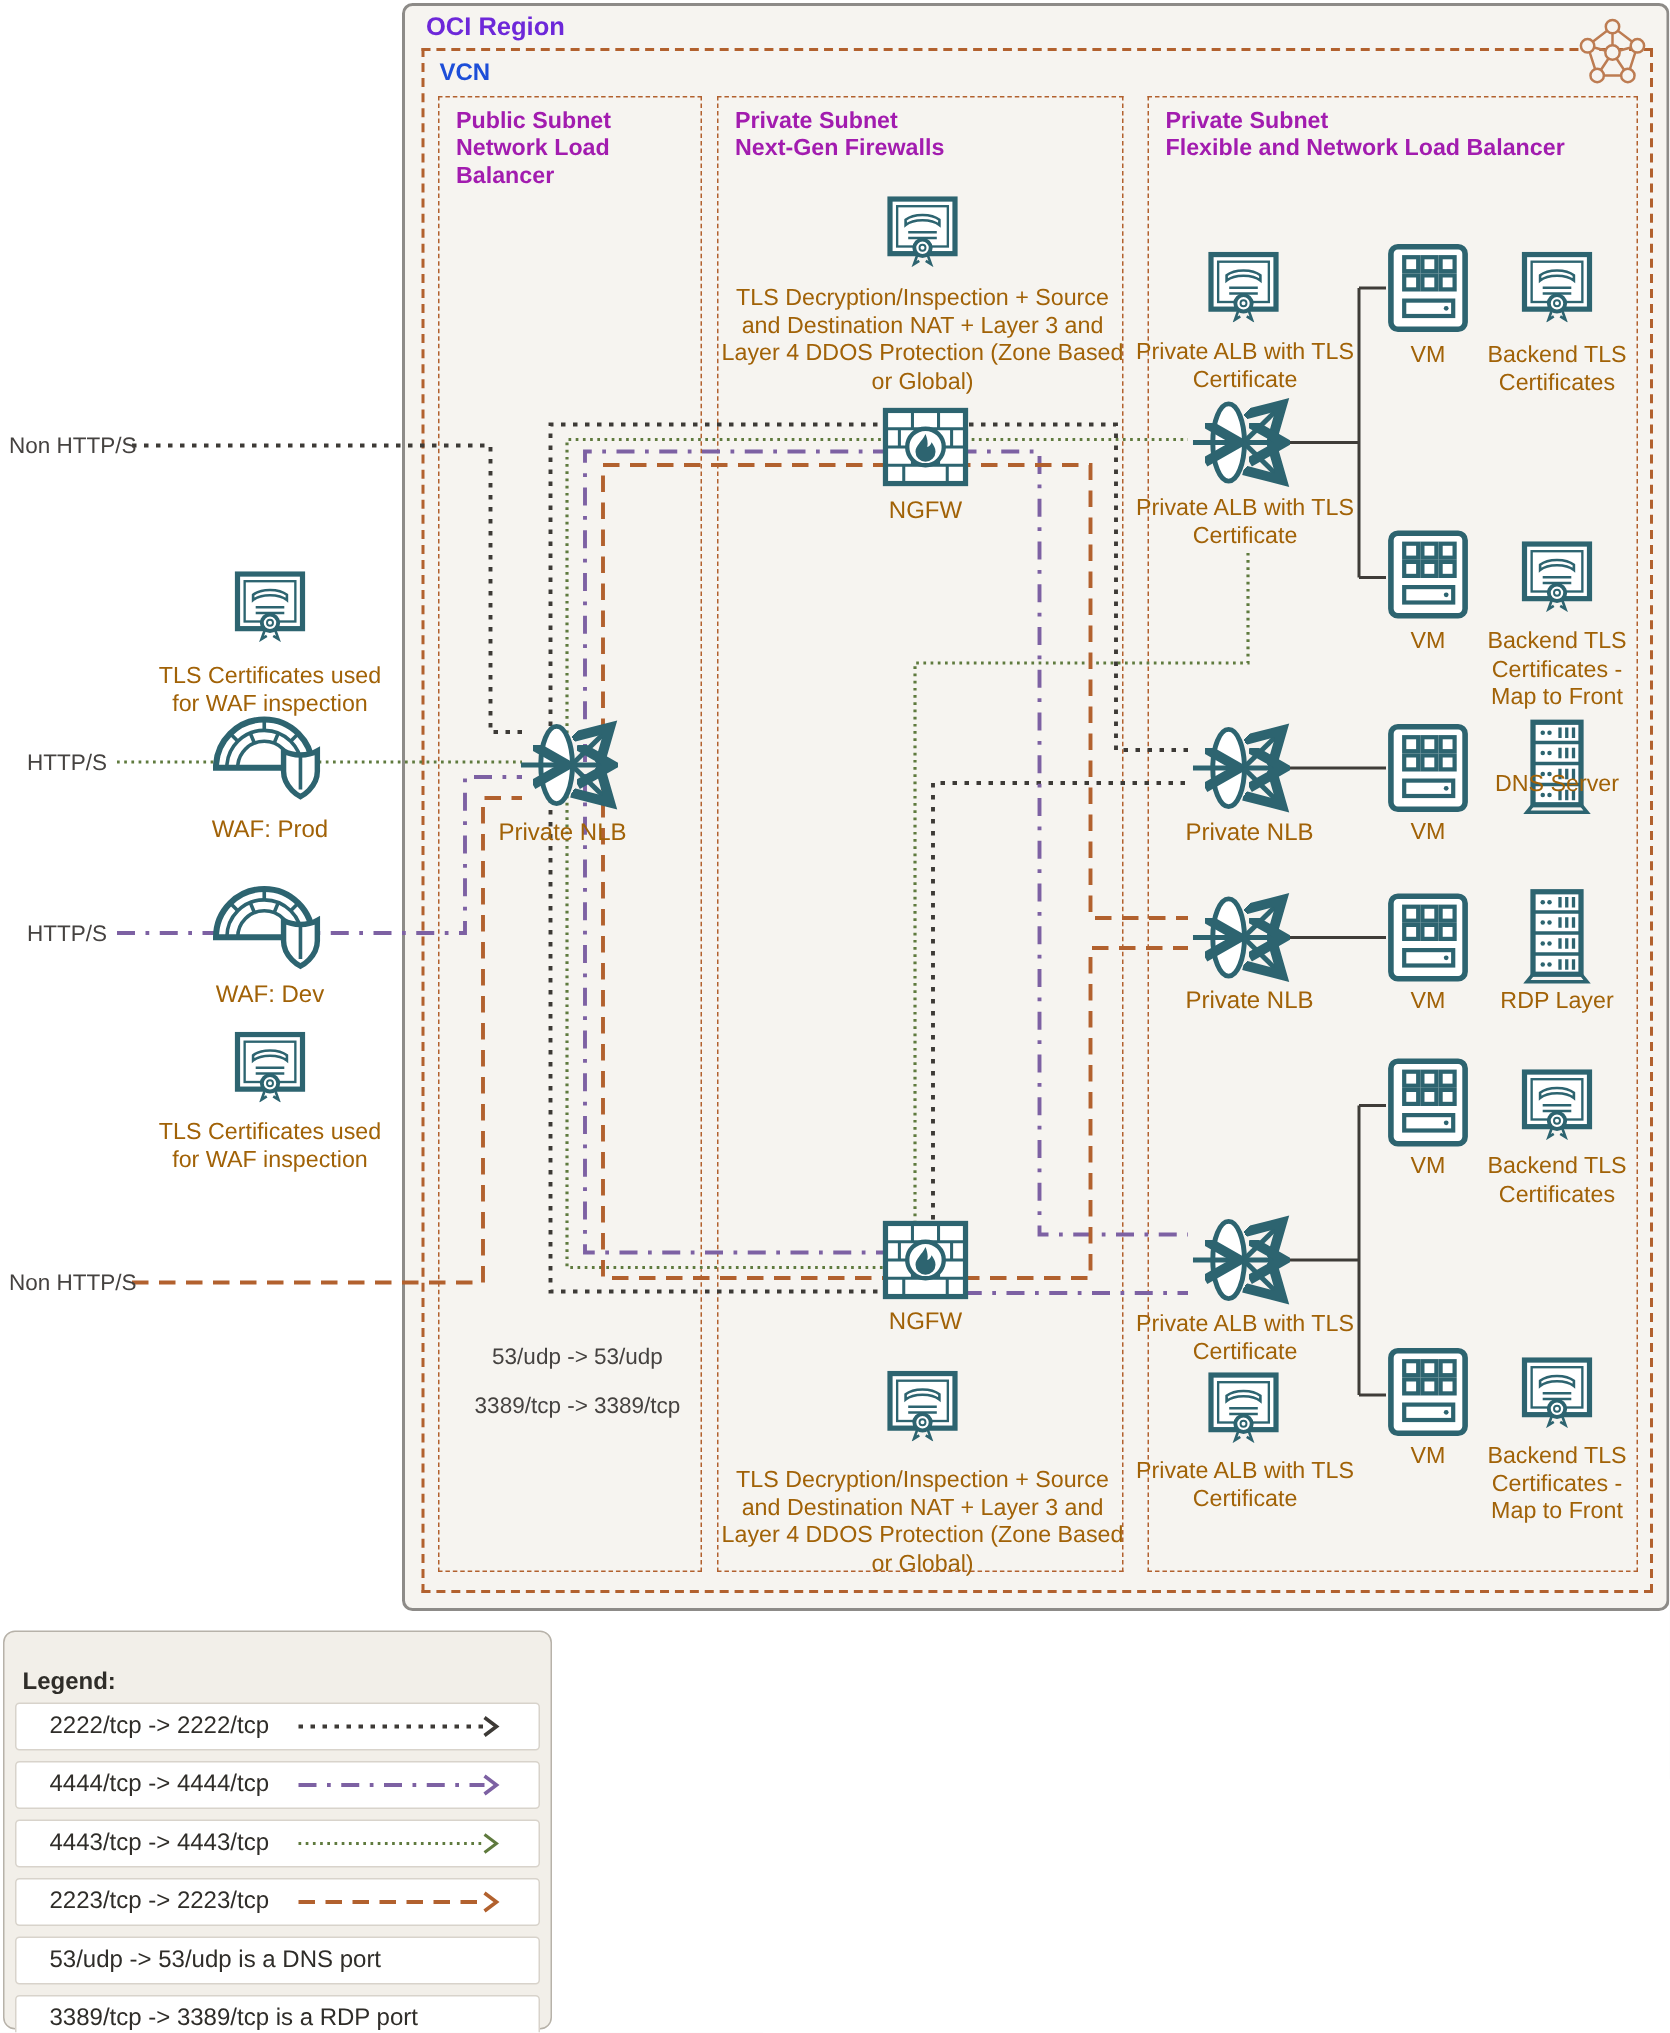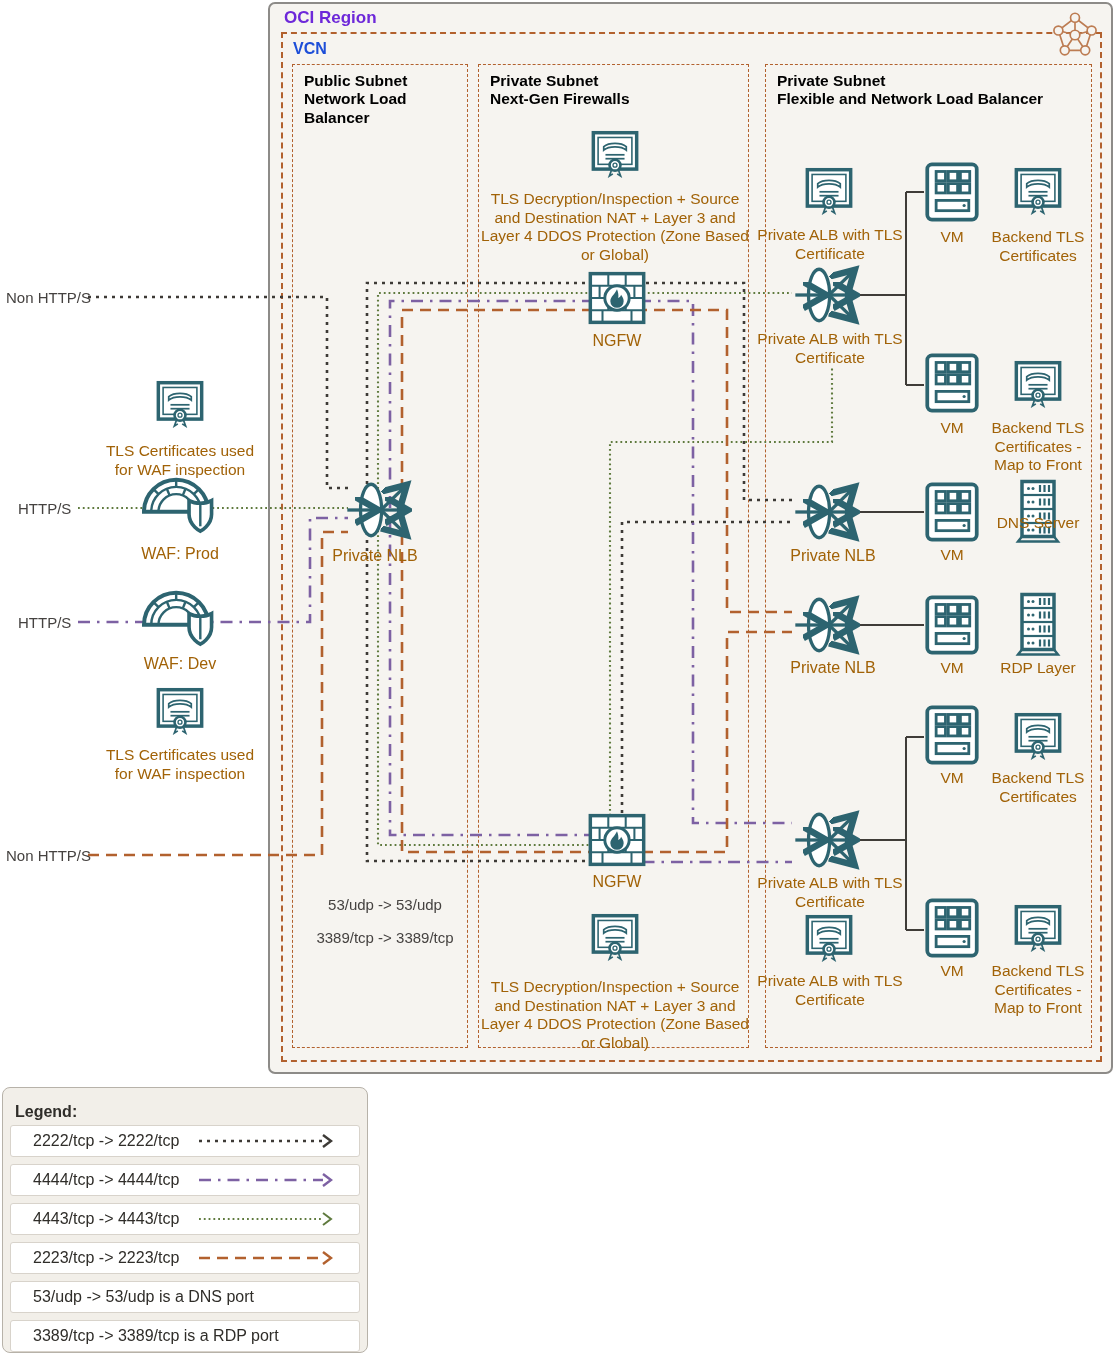--- a/index.html
+++ b/index.html
@@ -7,28 +7,28 @@
   .abs{position:absolute;}
   
   .region-box{left:268px;top:2px;width:841px;height:1068px;background:#f6f4f0;border:2px solid #8d8b88;border-radius:7px;}
   .vcn-box{left:281px;top:32px;width:817px;height:1026px;border:2px dashed #b2612e;}
   .subnet{border:1.6px dashed #b2612e;}
   .s1{left:292px;top:64px;width:174px;height:982px;}
   .s2{left:478px;top:64px;width:269px;height:982px;}
   .s3{left:765px;top:64px;width:325px;height:982px;}
   .region-title{left:284px;top:8px;font-size:17px;font-weight:bold;color:#6d28d9;}
   .vcn-title{left:293px;top:40px;font-size:16px;font-weight:bold;color:#1d4ed8;}
-  .subnet-title{font-size:15.5px;font-weight:bold;color:#000000;white-space:pre-line;line-height:1.18;}
+  .subnet-title{font-size:15.5px;font-weight:bold;color:#a21caf;white-space:pre-line;line-height:1.18;}
   
   .lbl{font-size:15.5px;color:#a16207;line-height:1.2;text-align:center;}
   .lbl-left{text-align:left;}
   .port-lbl{font-size:15px;color:#454240;}
   
   #legend{position:absolute;left:2px;top:1087px;width:366px;height:266px;background:#f2efe9;border:1.5px solid #b7b2a9;border-radius:8px;box-sizing:border-box;padding:5px 7px;}
-  .legend-title{font-size:16px;font-weight:bold;color:#2f2d29;margin:10px 0 4px 5px;}
+  .legend-title{font-size:16px;font-weight:bold;color:#2f2d29;margin:20px 0 4px 5px;}
   .legend-row{background:#fff;border:1px solid #d8d3cb;border-radius:3px;height:32px;margin-bottom:7px;display:flex;align-items:center;padding:0 22px;box-sizing:border-box;justify-content:space-between;}
   .legend-label{font-size:16px;color:#2f2d29;}
   .legend-swatch{width:140px;height:16px;flex:0 0 auto;}
   
   .f-k{stroke:#3d3a36;stroke-width:2.6;fill:none;stroke-dasharray:3 5;}
   .f-p{stroke:#7d61a3;stroke-width:2.6;fill:none;stroke-dasharray:12 7 2.5 7;}
   .f-g{stroke:#5f7a3e;stroke-width:2.1;fill:none;stroke-dasharray:1.8 3;}
   .f-o{stroke:#b2612e;stroke-width:2.6;fill:none;stroke-dasharray:11 7;}
   .sl{stroke:#3f3c38;stroke-width:2;fill:none;}
   .icon{position:absolute;}

